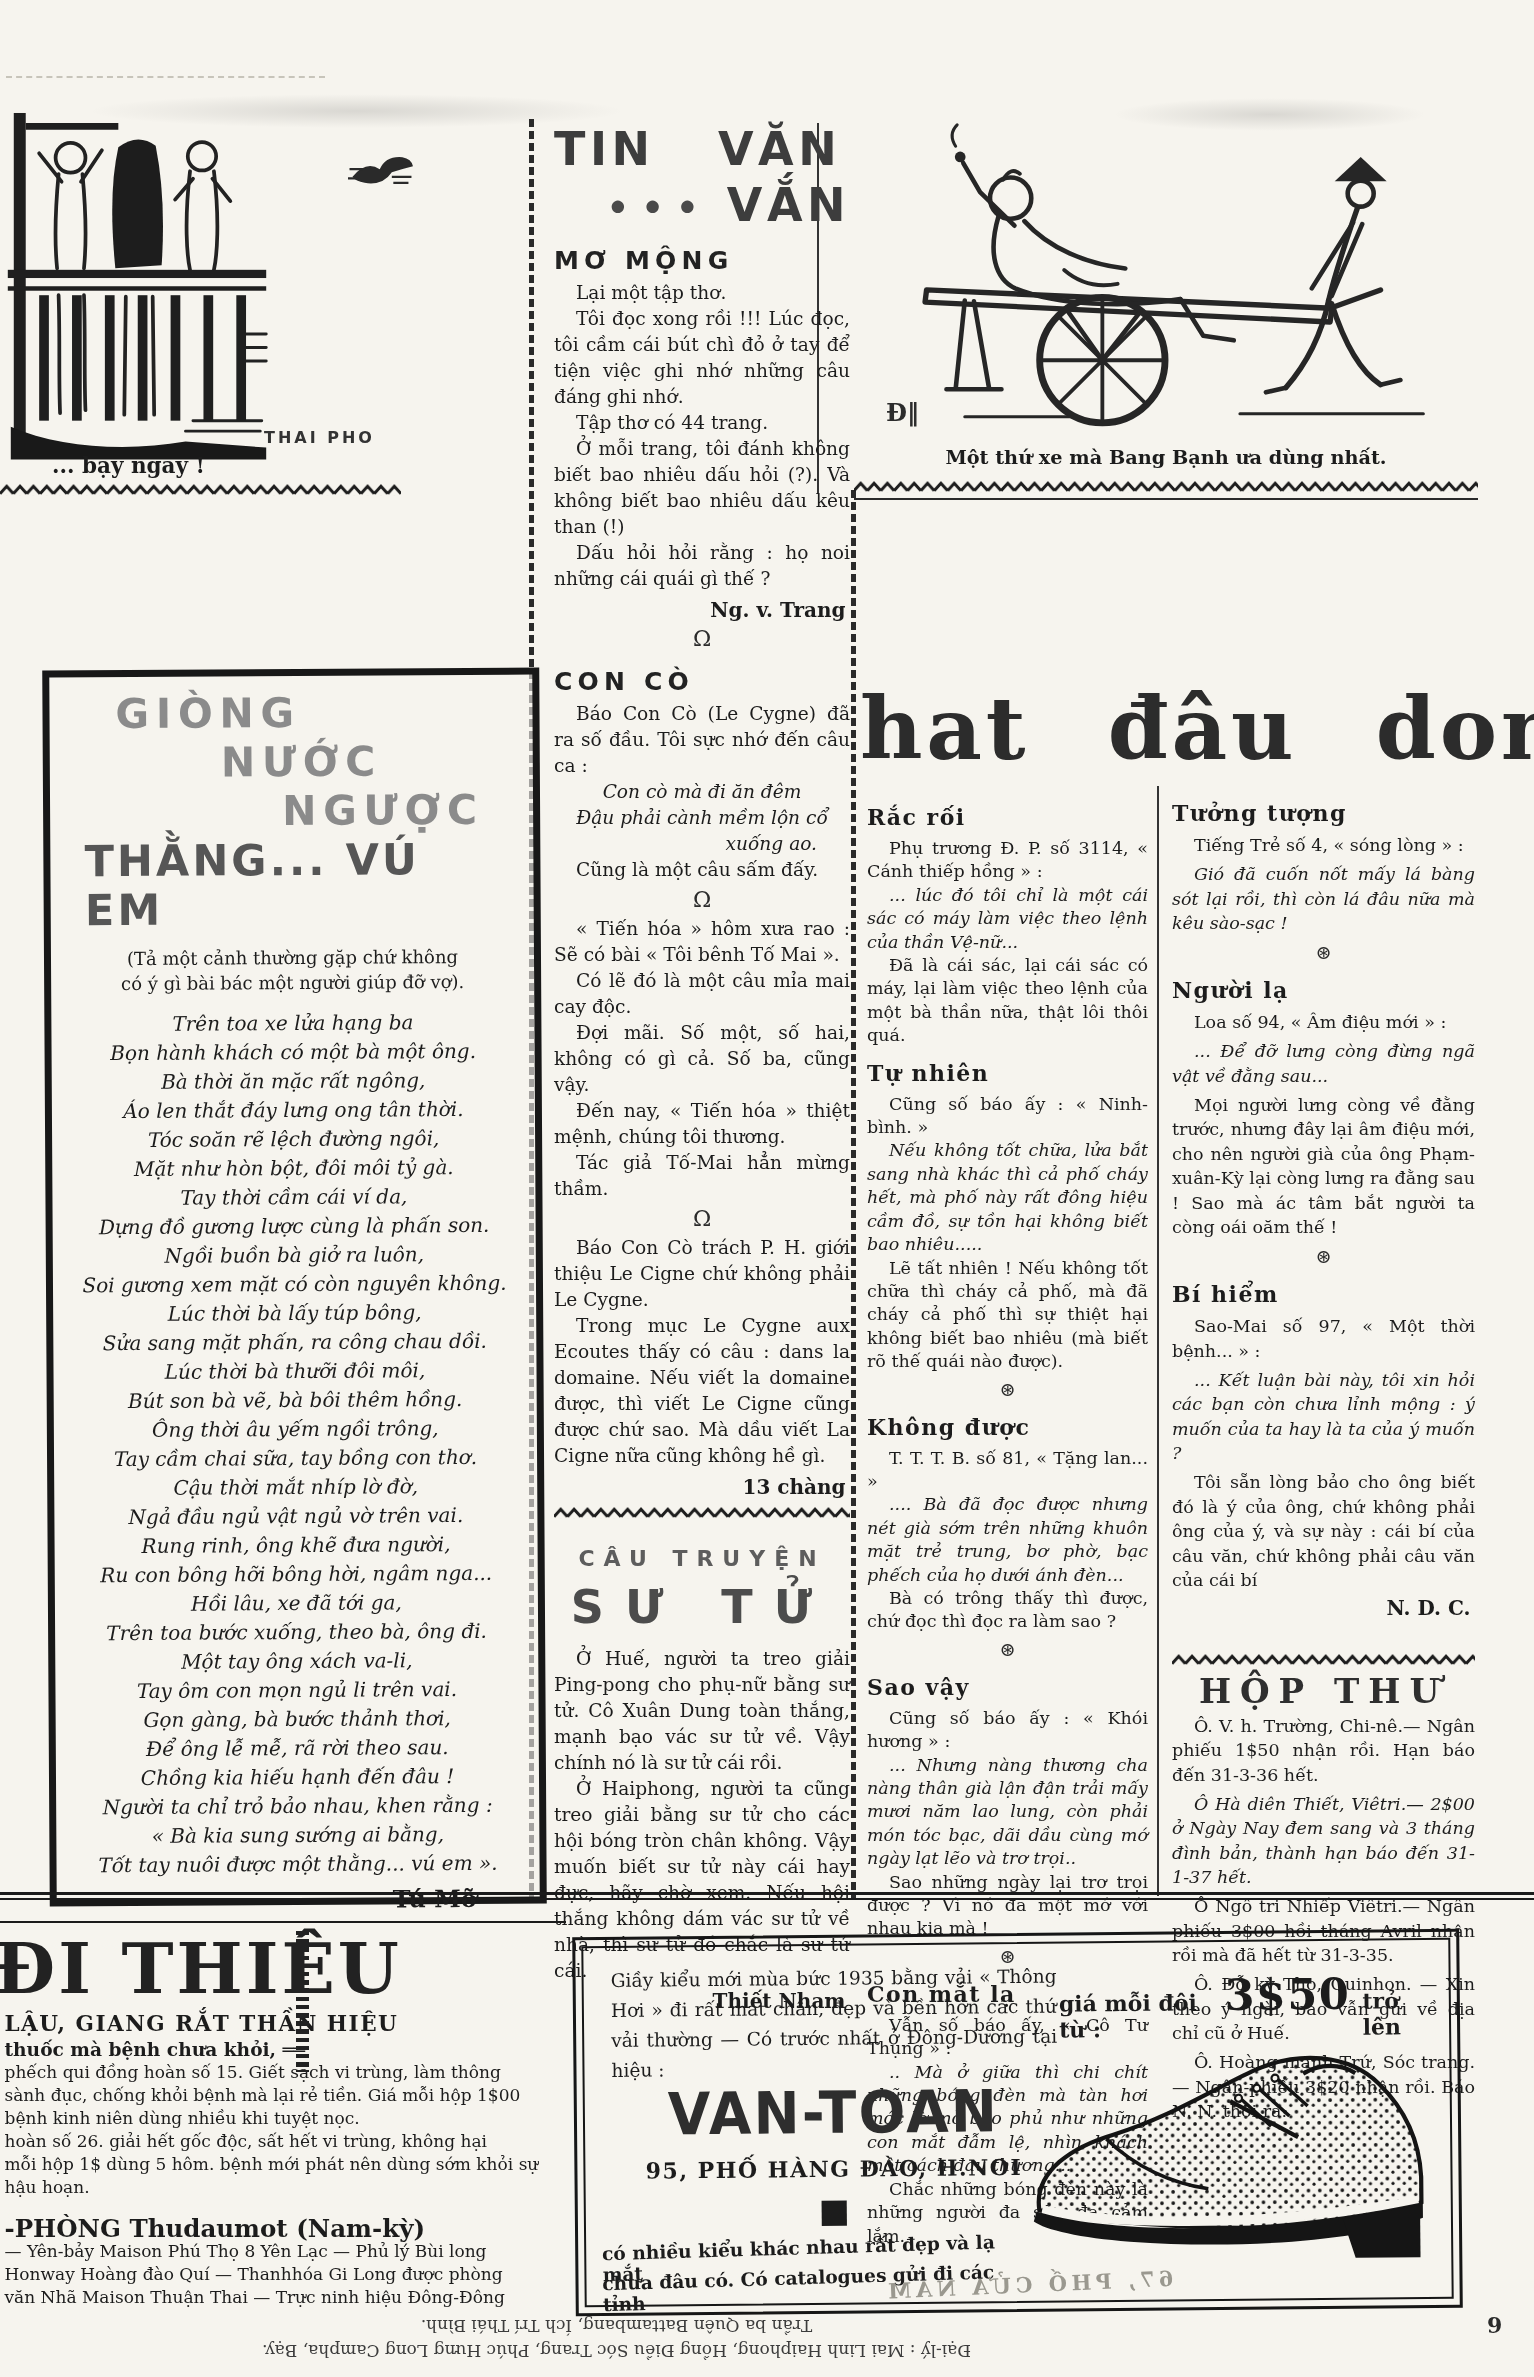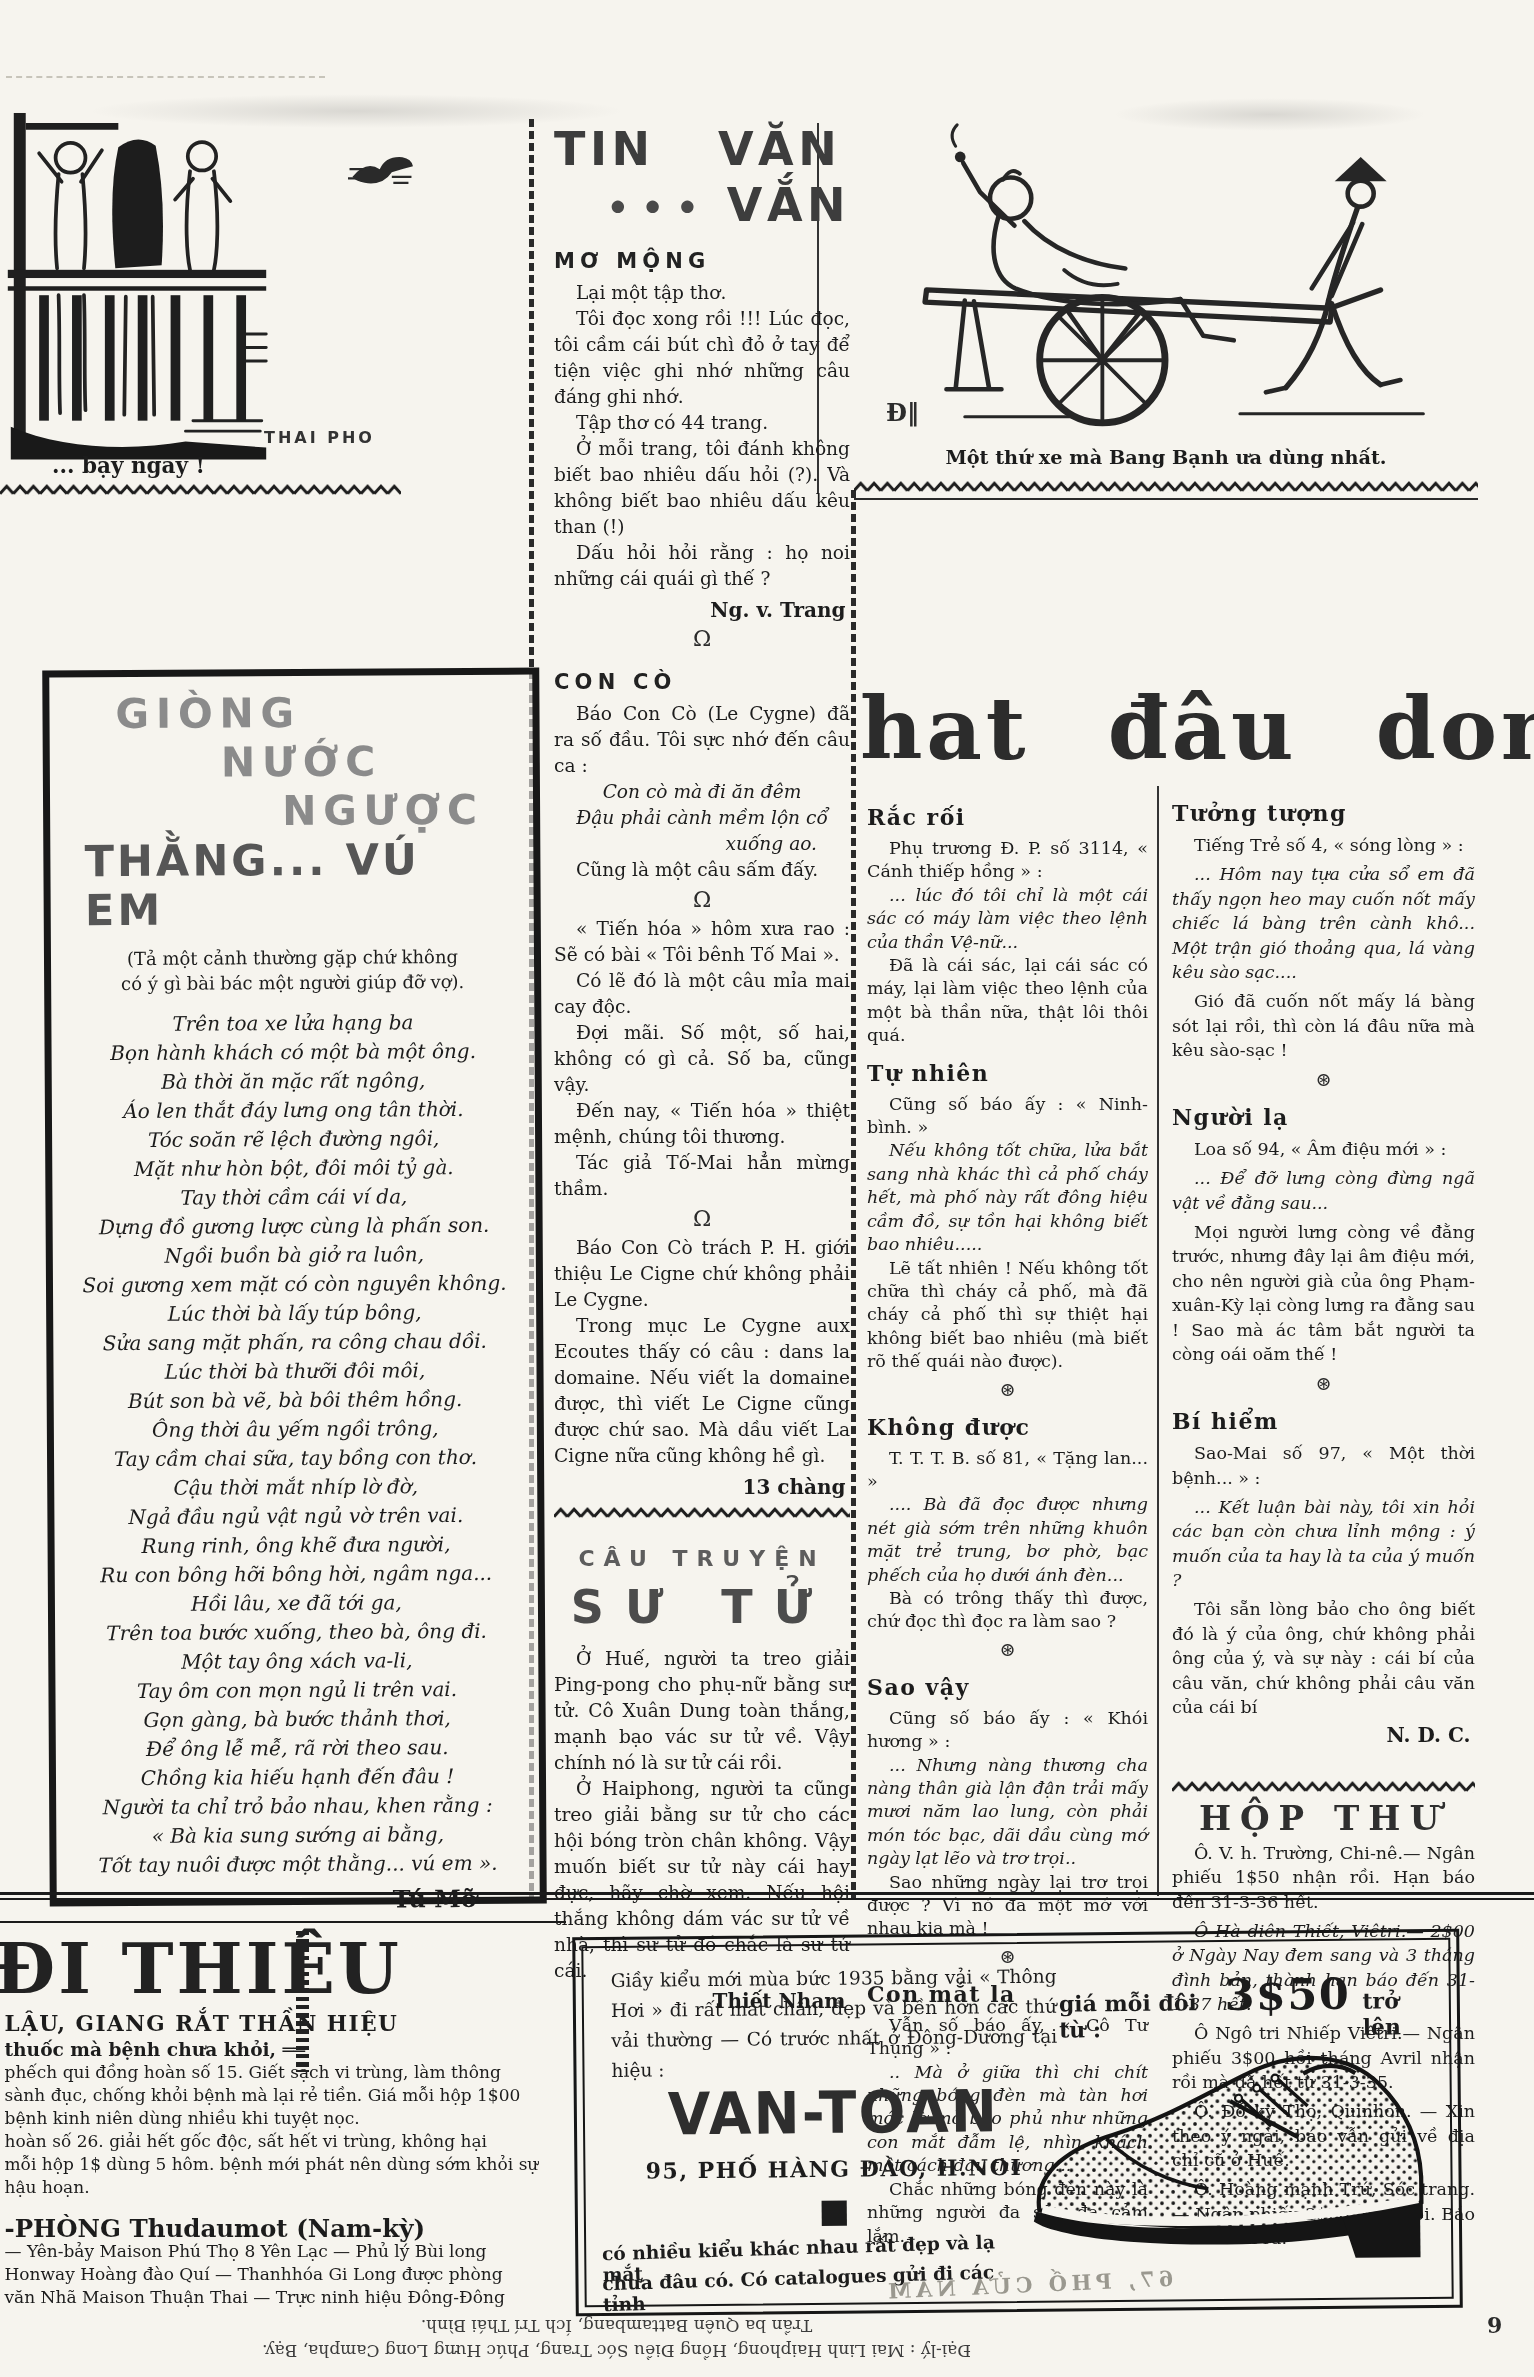--- a/index.html
+++ b/index.html
@@ -17,21 +17,21 @@
   
   .zzsvg{display:block;width:100%;height:12px;}
   
   .midcol{width:296px;font-size:18.6px;line-height:26px;}
   .tv-l1{font-family:"DejaVu Sans",sans-serif;font-weight:bold;font-size:46px;line-height:58px;
          letter-spacing:4.5px;word-spacing:43px;color:#3d3d3d;}
   .tv-l2{display:flex;justify-content:flex-end;align-items:center;gap:25px;
          font-family:"DejaVu Sans",sans-serif;font-weight:bold;color:#3d3d3d;}
   .tv-dots{font-size:16.3px;letter-spacing:7.4px;color:#4a4a4a;}
   .tv-van{font-size:46px;line-height:55px;letter-spacing:4.5px;}
-  .kicker{font-family:"DejaVu Sans",sans-serif;font-weight:bold;font-size:21px;letter-spacing:5.2px;
+  .kicker{font-family:"DejaVu Sans",sans-serif;font-weight:bold;font-size:25px;letter-spacing:5.2px;
           margin:15px 0 6px 0;color:#222;}
   .plist p, p.p{margin:0;text-align:justify;text-indent:22px;}
   .orn{ text-align:center;font-size:22px;line-height:30px;margin:1.5px 0;color:#2b2b2b;}
   .ornf{text-align:center;font-size:19.3px;line-height:25px;margin:3px 0;color:#2b2b2b;}
   .sig{text-align:right;font-weight:bold;font-size:20px;margin:4.5px 4.5px 1.5px 0;}
   .verse p{margin:0;font-style:italic;text-align:center;text-indent:0;}
   .verse p:nth-child(3){text-align:right;padding-right:33px;}
   .ct-t1{font-family:"DejaVu Sans",sans-serif;font-size:22px;line-height:42px;letter-spacing:9px;
          color:#5d5d5d;font-weight:bold;text-align:center;margin-top:19.3px;}
   .ct-t2{font-family:"DejaVu Sans",sans-serif;font-size:46px;line-height:55px;letter-spacing:21px;
@@ -284,21 +284,20 @@
         <p>Vẫn số báo ấy, « Cô Tư Thụng » :</p>
         <p>.. Mà ở giữa thì chi chít những bóng đèn mà tàn hơi móc lờ mờ bao phủ như những con mắt đẫm lệ, nhìn khách môt cách đau thương...</p>
         <p>Chắc những bóng đèn này là những người đa sầu đa cảm lắm.</p>
       </div>
   </div>
 
   <div class="abs subcol hopthu" style="left:1172px;top:788px;width:303px">
     <h3>Tưởng tượng</h3>
     <div class="plist">
         <p>Tiếng Trẻ số 4, « sóng lòng » :</p>
-        <p>... Hôm nay tựa cửa sổ em đã thấy ngọn heo may cuốn nốt mấy chiếc lá bàng trên cành khô... Một trận gió thoảng qua, lá vàng kêu sào sạc....</p>
         <p>Gió đã cuốn nốt mấy lá bàng sót lại rồi, thì còn lá đâu nữa mà kêu sào-sạc !</p>
       </div>
     <div class="ornf">⊛</div>
     <h3>Người lạ</h3>
     <div class="plist">
         <p>Loa số 94, « Âm điệu mới » :</p>
         <p>... Để đỡ lưng còng đừng ngã vật về đằng sau...</p>
         <p>Mọi người lưng còng về đằng trước, nhưng đây lại âm điệu mới, cho nên người già của ông Phạm-xuân-Kỳ lại còng lưng ra đằng sau ! Sao mà ác tâm bắt người ta còng oái oăm thế !</p>
       </div>
     <div class="ornf">⊛</div>

